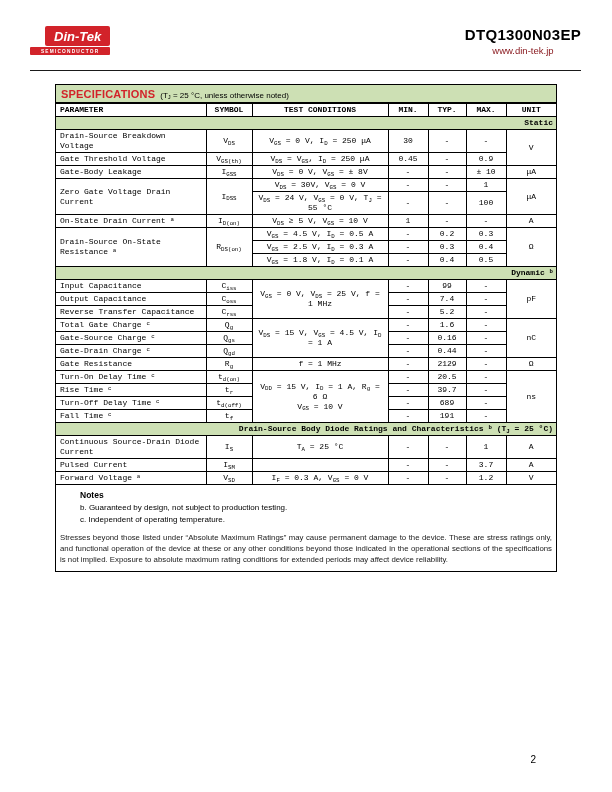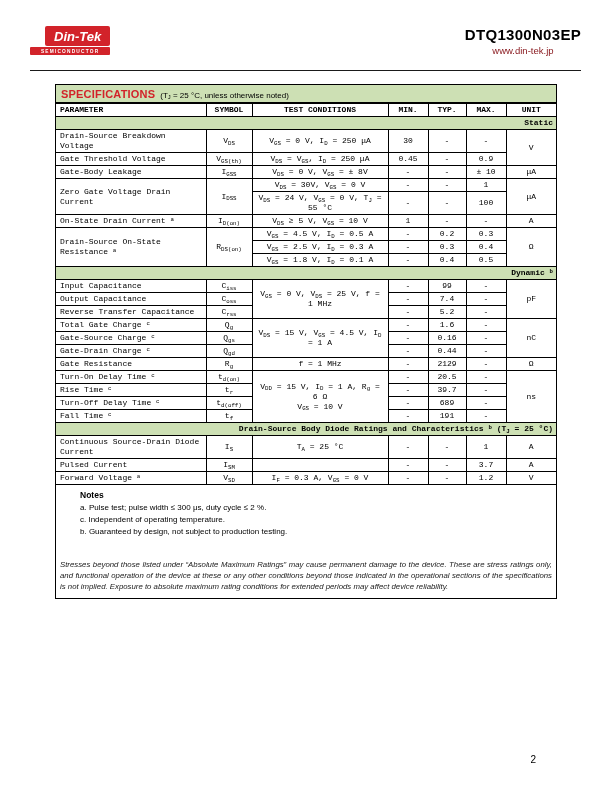--- a/index.html
+++ b/index.html
@@ -91,22 +91,22 @@
     height:12px;font-size:8px;
   }
   sub,sup{font-size:0.72em;line-height:0;position:relative;vertical-align:baseline;}
   sub{bottom:-0.28em;}
   sup{top:-0.4em;}
   .cond .line{display:block;}
   
   .notes{padding:4px 4px 0 4px;font-size:8px;line-height:1.5;margin-left:20px;}
   .notes-title{font-weight:bold;font-size:8.5px;}
   .disclaimer{
-    margin:22px 4px 6px 4px;
-    font-size:7.8px;font-style:italic;line-height:1.4;
+    margin:7px 4px 6px 4px;
+    font-size:7.8px;line-height:1.4;
     text-align:justify;color:#1a1a1a;
   }
   .page-num{
     position:absolute;bottom:27px;right:76px;
     font-size:10px;
   }
 </style>
 </head>
 <body>
 
@@ -350,22 +350,21 @@
           <td class="num">-</td>
           <td class="num">-</td>
           <td class="num">1.2</td>
           <td class="unit">V</td>
         </tr>
       </tbody>
     </table>
 
     <div class="notes">
       <div class="notes-title">Notes</div>
-      <div class="note">a.  Pulse test; pulse width ≤ 300 μs, duty cycle ≤ 2 %.</div>
+      <div class="note">b.  Guaranteed by design, not subject to production testing.</div>
       <div class="note">c.  Independent of operating temperature.</div>
-      <div class="note">b.  Guaranteed by design, not subject to production testing.</div>
     </div>
 
     <p class="disclaimer">Stresses beyond those listed under “Absolute Maximum Ratings” may cause permanent damage to the device. These are stress ratings only, and functional operation of the device at these or any other conditions beyond those indicated in the operational sections of the specifications is not implied. Exposure to absolute maximum rating conditions for extended periods may affect device reliability.</p>
   </section>
 
   <div class="page-num">2</div>
 </div>
 
 </body></html>

